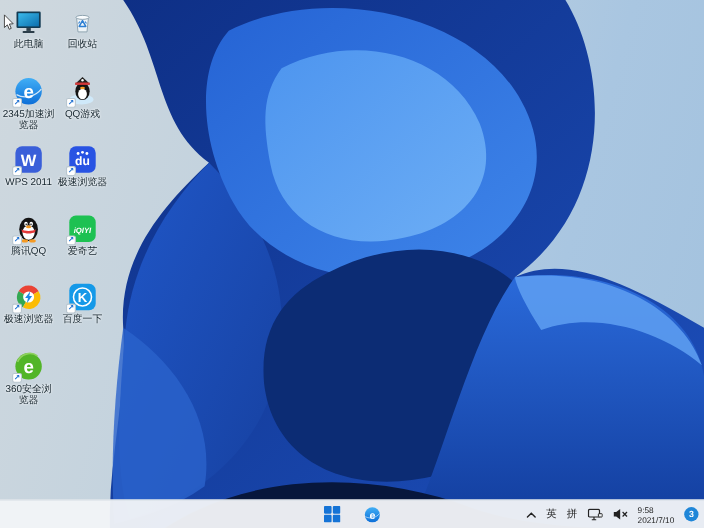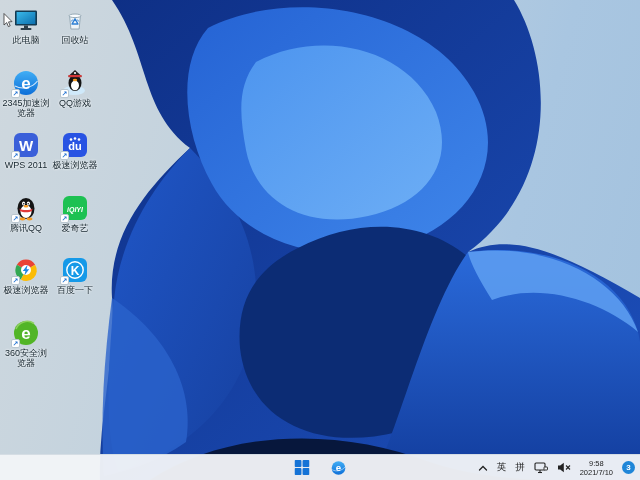--- a/index.html
+++ b/index.html
@@ -23,21 +23,21 @@
 
   
   .taskbar{position:absolute;left:0;right:0;bottom:0;height:25px;
     background:rgba(241,244,247,.96);border-top:1px solid rgba(210,218,226,.9);}
   .tb-center{position:absolute;left:50%;top:0;height:100%;transform:translateX(-50%);
     display:flex;align-items:center;gap:15px;}
   .tb-btn{width:22px;height:22px;display:flex;align-items:center;justify-content:center;
     border-radius:4px;}
   .tray{position:absolute;right:5px;top:0;height:100%;display:flex;align-items:center;gap:9px;}
   .tray-txt{font-size:9.5px;color:#1c1c1c;}
-  .clock{display:flex;flex-direction:column;align-items:center;font-size:7.5px;
+  .clock{display:flex;flex-direction:column;align-items:flex-start;font-size:7.5px;
     line-height:9px;color:#1c1c1c;}
   .badge{width:13px;height:13px;border-radius:50%;background:#1f86d8;color:#fff;
     font-size:8px;font-weight:bold;display:flex;align-items:center;justify-content:center;}
   .cursor{position:absolute;left:3px;top:13px;pointer-events:none;}
   svg text{font-family:"Liberation Sans","DejaVu Sans",sans-serif;}
 </style>
 </head>
 <body>
 
 <div class="screen">

